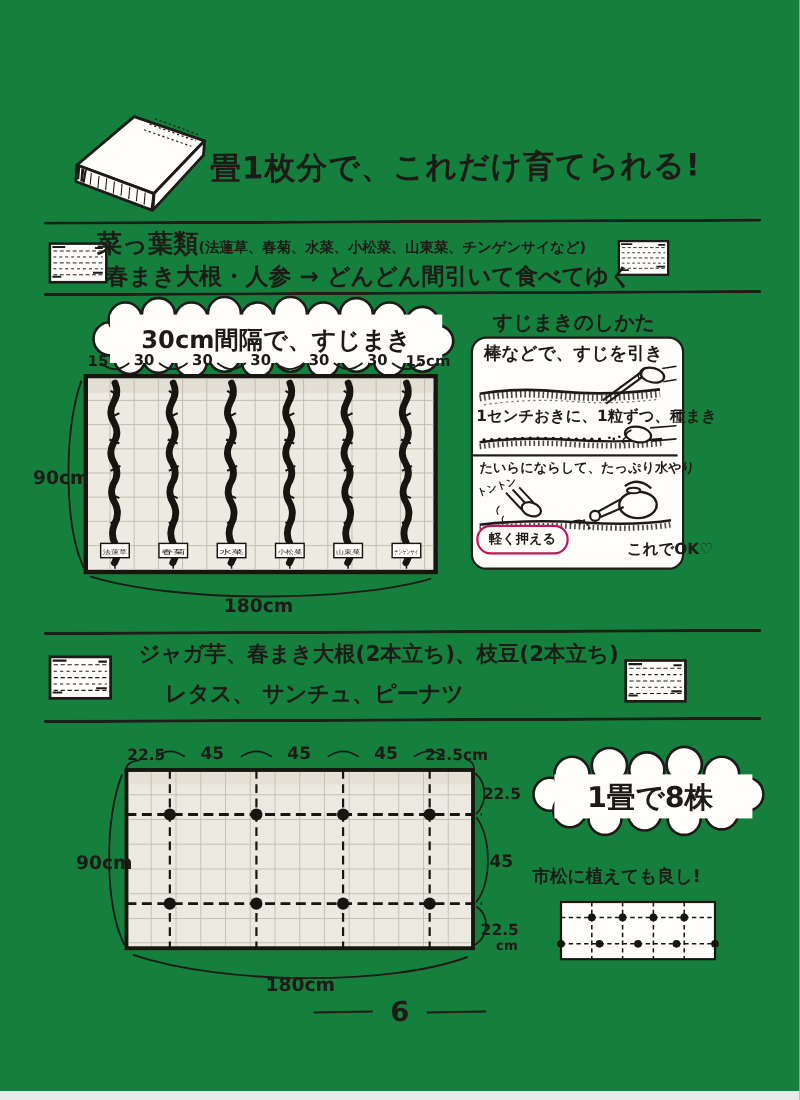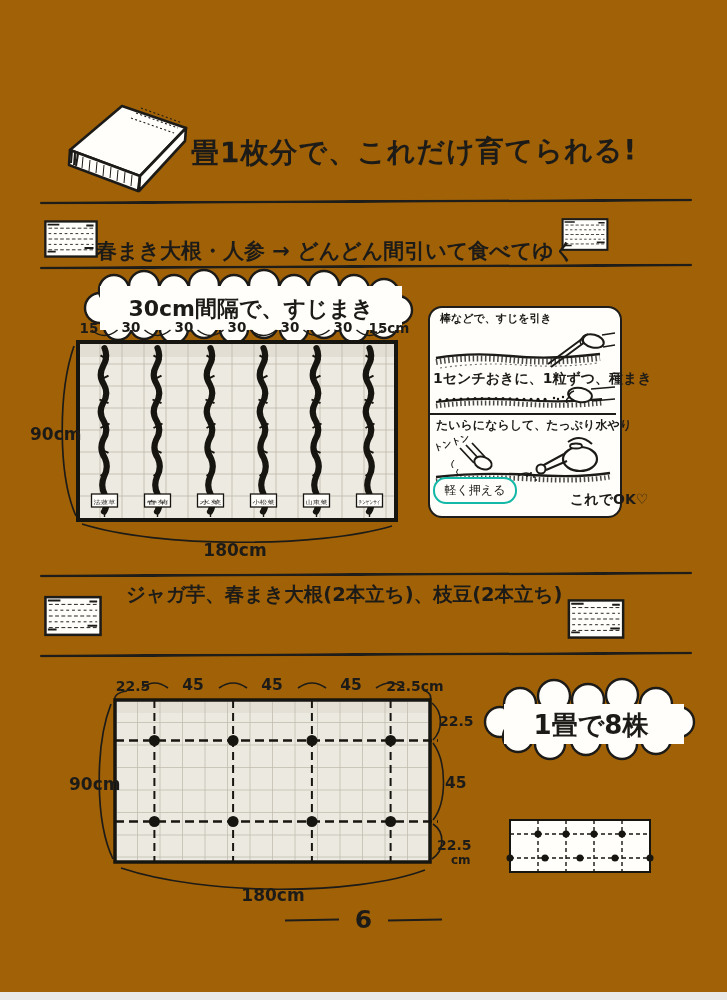--- a/index.html
+++ b/index.html
@@ -1,22 +1,22 @@
 <!DOCTYPE html>
 <html><head>
 <meta charset="utf-8">
 <style>
   html,body{margin:0;padding:0;background:#e9e9e9;}
-  .page{position:relative;width:727px;height:992px;background:#a16207;
+  .page{position:relative;width:727px;height:992px;background:#15803d;
         font-family:"DejaVu Sans",sans-serif;color:#1d1b18;overflow:hidden;margin:0 auto;}
   .t{position:absolute;font-weight:bold;white-space:nowrap;color:#1d1b18;}
   .hr{position:absolute;height:0;border-top:3px solid #1f1d1a;border-radius:2px;transform:rotate(-0.25deg);}
   .panel{position:absolute;border:2.5px solid #1f1d1a;border-radius:14px;background:#fffefb;}
-  .bubble{position:absolute;border:2px solid #14b8a6;border-radius:13px;background:#fffefb;
-          display:flex;align-items:center;justify-content:center;font-weight:normal;}
+  .bubble{position:absolute;border:2px solid #be185d;border-radius:13px;background:#fffefb;
+          display:flex;align-items:center;justify-content:center;font-weight:bold;}
   svg{position:absolute;overflow:visible;}
   svg text{font-family:"DejaVu Sans",sans-serif;fill:#1d1b18;}
   .pageno{position:absolute;left:0;right:0;display:flex;align-items:center;justify-content:center;gap:16px;}
   .pageno .dash{width:54px;border-top:2.5px solid #1f1d1a;transform:rotate(-1deg);}
 </style>
 </head>
 <body>
 
 <div class="page">
 
@@ -58,20 +58,23 @@
   <div class="hr" style="left:40px;top:200px;width:652px"></div>
   <div class="hr" style="left:40px;top:265px;width:652px"></div>
 
   <svg style="left:44px;top:220px" width="54" height="38" viewBox="0 0 60 42">
       <use href="#tatamiIcon"></use>
     </svg>
   <svg style="left:556px;top:218px" width="58" height="33" viewBox="0 0 60 42">
       <use href="#tatamiIcon"></use>
     </svg>
 
+  <div class="t" style="left:88px;top:206px;font-size:23px">
+    <span>菜っ葉類</span><span style="font-size:13px">(法蓮草、春菊、水菜、小松菜、山東菜、チンゲンサイなど)</span>
+  </div>
   <div class="t" style="left:96px;top:237px;font-size:21px">春まき大根・人参 → どんどん間引いて食べてゆく</div>
 
   <svg style="left:78px;top:270px" width="348" height="76" viewBox="0 0 348 76">
     <g fill="#fffefb" stroke="#1d1b18" stroke-width="2.4">
       <circle cx="22" cy="38" r="15"></circle>
         <circle cx="36" cy="20" r="15"></circle>
         <circle cx="66" cy="16" r="15"></circle>
       <circle cx="96" cy="20" r="15"></circle>
         <circle cx="126" cy="15" r="15"></circle>
         <circle cx="156" cy="20" r="15"></circle>
@@ -164,24 +167,25 @@
          <text x="341.5" y="185.5" textLength="22" lengthAdjust="spacingAndGlyphs">チンゲンサイ</text>
         </g>
     </g>
 
     <path d="M46,28 C30,74 30,158 48,198" stroke="#1d1b18" stroke-width="1.7" fill="none"></path>
     <text x="2" y="122" font-size="17" font-weight="bold">90cm</text>
     <path d="M54,206 C130,230 290,230 364,208" stroke="#1d1b18" stroke-width="1.7" fill="none"></path>
     <text x="207" y="238" font-size="17" font-weight="bold" text-anchor="middle">180cm</text>
   </svg>
 
+  <div class="t" style="left:448px;top:281px;font-size:18px">すじまきのしかた</div>
   <div class="panel" style="left:428px;top:306px;width:190px;height:208px"></div>
   <div style="position:absolute;left:430px;top:413px;width:186px;border-top:2.5px solid #1f1d1a"></div>
 
-  <div class="t" style="left:440px;top:311px;font-size:11px">棒などで、すじを引き</div>
+  <div class="t" style="left:440px;top:311px;font-size:16px">棒などで、すじを引き</div>
   <svg style="left:430px;top:328px" width="186" height="46" viewBox="0 0 186 46">
     <path d="M6,30 Q40,24 80,28 T170,26" stroke="#1d1b18" stroke-width="2.4" fill="none"></path>
     <path d="M6,34 Q40,28 80,32 T170,30" stroke="#1d1b18" stroke-width="6" fill="none" stroke-dasharray="1.5 2.6" opacity="0.8"></path>
     <path d="M10,40 Q50,34 90,37 T168,35" stroke="#1d1b18" stroke-width="1.2" fill="none" stroke-dasharray="2 3" opacity="0.6"></path>
     <g>
       <path d="M118,36 L156,8 M121,39 L159,11" stroke="#1d1b18" stroke-width="2" fill="none"></path>
       <ellipse cx="163" cy="13" rx="11" ry="6.5" fill="#fffefb" stroke="#1d1b18" stroke-width="2" transform="rotate(14 163 13)"></ellipse>
       <path d="M154,9 q-6,3 -3,7 M158,6 q-7,4 -4,9 M172,7 L185,5 M173,19 L185,17" stroke="#1d1b18" stroke-width="1.5" fill="none"></path>
     </g>
   </svg>
@@ -248,20 +252,21 @@
   <div class="hr" style="left:40px;top:653px;width:652px"></div>
 
   <svg style="left:44px;top:595px" width="58" height="42" viewBox="0 0 60 42">
       <use href="#tatamiIcon"></use>
     </svg>
   <svg style="left:566px;top:599px" width="60" height="40" viewBox="0 0 60 42">
       <use href="#tatamiIcon"></use>
     </svg>
 
   <div class="t" style="left:126px;top:581px;font-size:19.5px">ジャガ芋、春まき大根(2本立ち)、枝豆(2本立ち)</div>
+  <div class="t" style="left:150px;top:617px;font-size:20px">レタス、 サンチュ、ピーナツ</div>
 
   <svg style="left:55px;top:660px" width="420" height="250" viewBox="0 0 420 250">
     <g stroke="#1d1b18" stroke-width="1.6" fill="none">
       <path d="M72,31 Q58,33 60,41"></path>
       <path d="M87,28 Q99.4,18 113,28"></path>
         <path d="M164,28 Q178.1,18 192,28"></path>
       <path d="M243,28 Q256.9,18 271,28"></path>
         <path d="M321,28 Q335.6,18 349,28"></path>
       <path d="M368,30 Q378,33 375,41"></path>
     </g>
@@ -321,20 +326,21 @@
         <circle cx="178" cy="61" r="15"></circle>
         <circle cx="144" cy="66" r="15"></circle>
       <circle cx="108" cy="62" r="15"></circle>
         <circle cx="72" cy="66" r="15"></circle>
         <circle cx="40" cy="59" r="15"></circle>
     </g>
     <rect x="26" y="26" width="180" height="40" fill="#fffefb"></rect>
     <text x="113" y="56" font-size="26" font-weight="bold" text-anchor="middle">1畳で8株</text>
   </svg>
 
+  <div class="t" style="left:484px;top:787px;font-size:16px">市松に植えても良し!</div>
   <svg style="left:498px;top:812px" width="165" height="70" viewBox="0 0 165 70">
     <rect x="12" y="8" width="140" height="52" fill="#fffefb" stroke="#17150f" stroke-width="2"></rect>
     <g stroke="#17150f" stroke-width="1.4" stroke-dasharray="4 3" fill="none">
       <path d="M40,8 V60 M68,8 V60 M96,8 V60 M124,8 V60"></path>
       <path d="M12,22 H152 M12,46 H152"></path>
     </g>
     <g fill="#17150f">
       <circle cx="40" cy="22" r="3.5"></circle>
         <circle cx="68" cy="22" r="3.5"></circle>
       <circle cx="96" cy="22" r="3.5"></circle>

